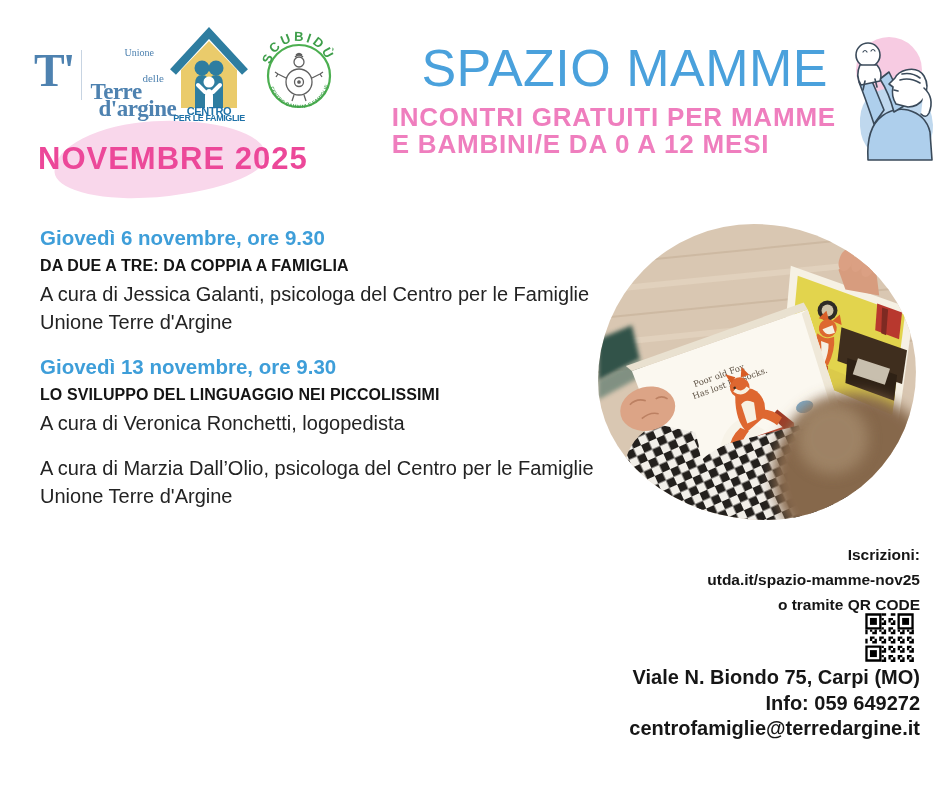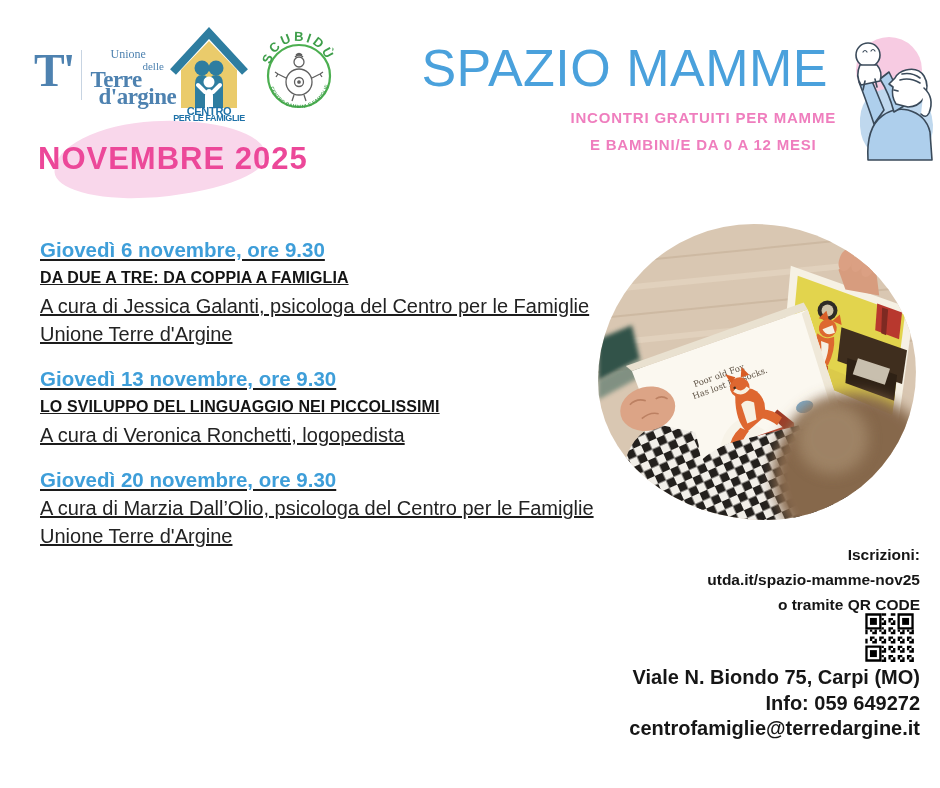--- a/index.html
+++ b/index.html
@@ -7,40 +7,40 @@
   .poster {
     position:relative; width:940px; height:788px; background:#ffffff;
     overflow:hidden; font-family:"Liberation Sans", sans-serif; color:#1c1c1c;
   }
   
   .logo-terre { position:absolute; left:34px; top:48px; display:flex; align-items:flex-start;
                 font-family:"Liberation Serif", serif; color:#4e82b0; }
   .td-mark { font-size:46px; font-weight:bold; line-height:46px; letter-spacing:-2px; }
   .td-divider { width:1px; height:50px; background:#c7d4e2; margin:2px 8px 0 8px; }
   .td-text { line-height:1; }
-  .td-small1 { font-size:12px; margin-left:20px; }
-  .td-small2 { font-size:11px; margin-left:52px; margin-top:1px; }
+  .td-small1 { font-size:10px; margin-left:34px; }
+  .td-small2 { font-size:11px; margin-left:52px; margin-top:15px; }
   .td-big1 { font-size:23px; font-weight:bold; margin-top:-4px; letter-spacing:-0.5px; }
   .td-big2 { font-size:23px; font-weight:bold; margin-top:-6px; margin-left:8px; letter-spacing:-0.5px; }
   .logo-centro { position:absolute; left:168px; top:26px; width:82px; height:96px; }
   .logo-scubidu { position:absolute; left:258px; top:26px; width:82px; height:90px; }
   
   .main-title { position:absolute; top:38px; right:112px; font-size:52px; font-weight:normal;
                 color:#4aa1dc; letter-spacing:0.5px; white-space:nowrap; }
-  .subtitle { position:absolute; top:104px; right:104px; text-align:center; font-size:15px;
+  .subtitle { position:absolute; top:104px; right:104px; text-align:left; font-size:26px;
               font-weight:bold; color:#ef7ebe; line-height:27px; letter-spacing:0.8px; }
   .mom-illustration { position:absolute; left:832px; top:30px; width:106px; height:133px; }
   
   .month-blob { position:absolute; left:54px; top:121px; width:212px; height:76px;
                 background:#f9d7eb; border-radius:48% 52% 58% 42% / 60% 52% 48% 40%;
                 transform:rotate(-3deg); }
   .month-title { position:absolute; left:38px; top:141px; font-size:31px; font-weight:bold;
                  color:#ec4899; letter-spacing:1px; }
   
-  .events { position:absolute; left:40px; top:236px; width:565px;text-decoration:underline; }
+  .events { position:absolute; left:40px; top:224px; width:565px; }
   .event { margin-bottom:17px; }
   .event-date { font-size:20.5px; font-weight:bold; color:#3e9ed9; line-height:28px; }
   .event-title { font-size:16px; font-weight:bold; color:#141414; line-height:28px; letter-spacing:0.1px; }
   .event-desc { font-size:20px; color:#232323; line-height:28px; }
   
   .photo-blob { position:absolute; left:598px; top:224px; width:318px; height:296px;
                 border-radius:49% 51% 47% 53% / 53% 50% 50% 47%; overflow:hidden; }
   .photo-blob svg { display:block; }
   
   .reg-block { position:absolute; right:20px; top:542px; text-align:right; font-size:15.5px;
@@ -143,21 +143,20 @@
       <div class="event-date">Giovedì 6 novembre, ore 9.30</div>
       <div class="event-title">DA DUE A TRE: DA COPPIA A FAMIGLIA</div>
       <div class="event-desc">A cura di Jessica Galanti, psicologa del Centro per le Famiglie Unione Terre d'Argine</div>
     </div>
     <div class="event">
       <div class="event-date">Giovedì 13 novembre, ore 9.30</div>
       <div class="event-title">LO SVILUPPO DEL LINGUAGGIO NEI PICCOLISSIMI</div>
       <div class="event-desc">A cura di Veronica Ronchetti, logopedista</div>
     </div>
     <div class="event">
-      <div class="event-date">Giovedì 20 novembre, ore 9.30</div>
       <div class="event-desc">A cura di Marzia Dall’Olio, psicologa del Centro per le Famiglie Unione Terre d'Argine</div>
     </div>
   </div>
 
   <div class="photo-blob">
     <svg width="318" height="296" viewBox="0 0 320 298">
       <defs>
         <pattern id="check" width="17" height="17" patternUnits="userSpaceOnUse" patternTransform="rotate(-24)">
           <rect width="17" height="17" fill="#f2efe9"></rect>
           <rect width="8.5" height="8.5" fill="#23201d"></rect>

